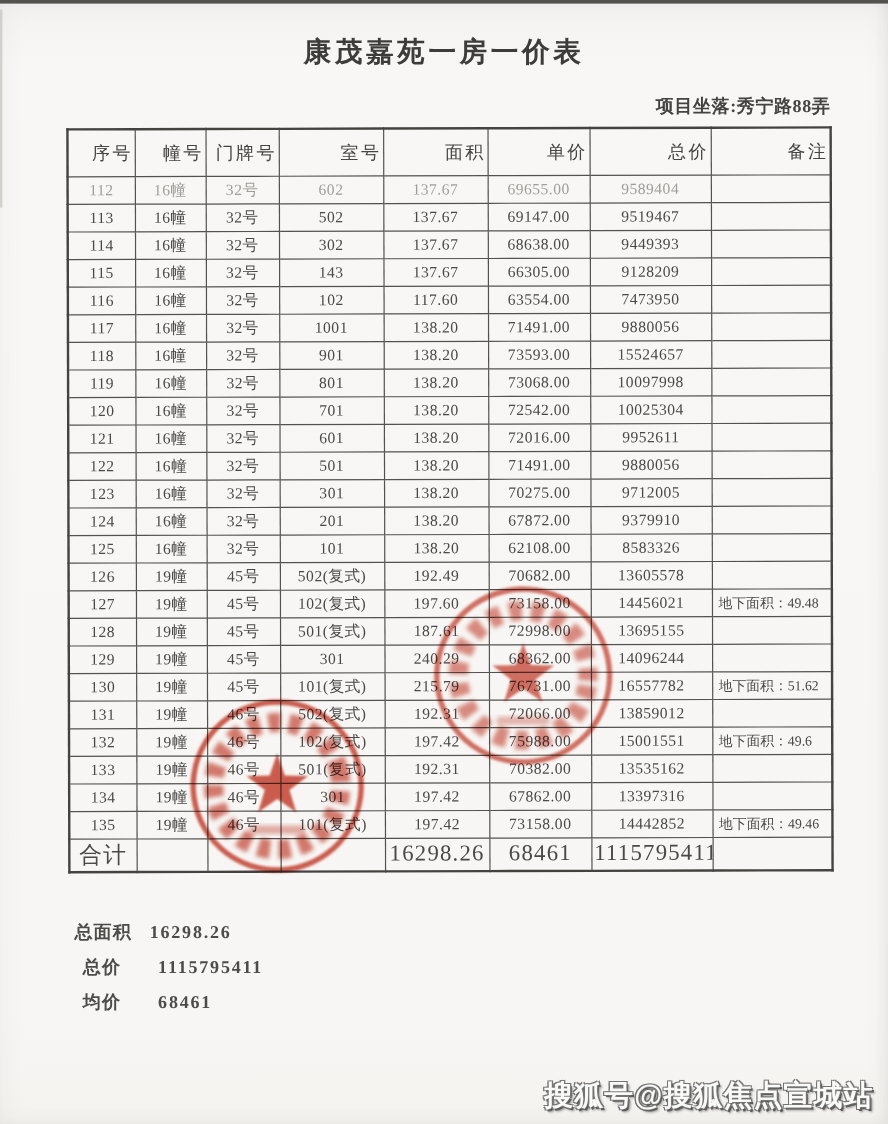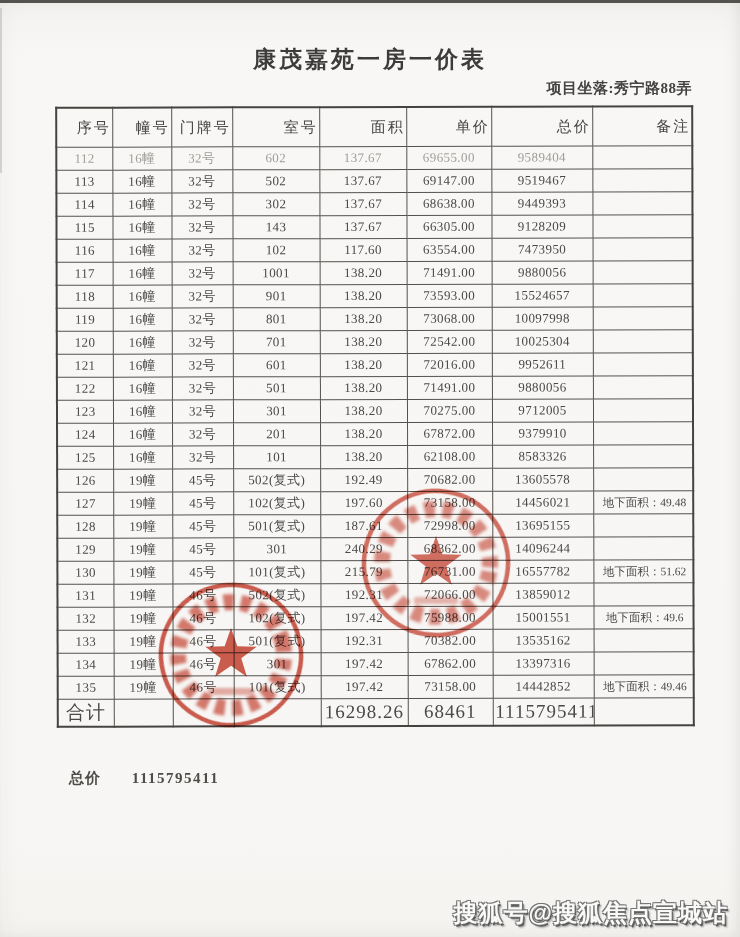--- a/index.html
+++ b/index.html
@@ -10,42 +10,42 @@
   }
   .page{
     position:relative;width:740px;height:937px;overflow:hidden;
     background:linear-gradient(180deg,#f3f2f0 0%,#f8f7f5 6%,#f7f6f4 90%,#f4f3f0 100%);
     box-shadow:inset 0 0 24px rgba(60,55,50,.05), inset -4px 0 8px rgba(60,55,50,.05);
   }
   .scan-top-strip{position:absolute;top:0;left:0;width:740px;height:3px;background:#3f3d3a;opacity:.88;}
   .scan-left-edge{position:absolute;top:8px;left:0;width:2px;height:165px;background:#b9b6b0;opacity:.55;}
 
   .title{
-    position:absolute;top:44px;left:0;width:100%;text-align:center;
+    position:absolute;top:28px;left:0;width:100%;text-align:center;
     font-size:23px;font-weight:bold;letter-spacing:3px;color:#3e3c3a;
   }
   .location{
     position:absolute;top:79px;right:48px;
     font-size:15px;font-weight:bold;color:#454341;letter-spacing:.5px;text-align:right;
   }
 
   table.price{
     position:absolute;left:56px;top:106px;width:636px;
     border-collapse:collapse;table-layout:fixed;
     transform:rotate(-0.15deg);
   }
   table.price th,table.price td{
     border:1px solid #54524f;
     color:#4b4947;text-align:center;vertical-align:middle;
     font-size:13px;letter-spacing:.4px;overflow:hidden;white-space:nowrap;
   }
   table.price{border:2px solid #454340;}
   table.price th{height:36px;font-size:15px;font-weight:normal;letter-spacing:2px;color:#474543;text-align:right;}
   table.price td{height:22px;padding:0 2px;}
-  table.price td.note{text-align:center;font-size:11.5px;padding-left:5px;letter-spacing:0;}
+  table.price td.note{text-align:left;font-size:11.5px;padding-left:5px;letter-spacing:0;}
   tr.faded td{color:#a09d99;}
   tr.total td{height:23px;font-size:19px;letter-spacing:1px;}
 
   .summary{position:absolute;left:62px;top:764px;color:#4e4c49;}
   .sum-line{height:29px;line-height:29px;font-size:15px;font-weight:600;letter-spacing:1px;}
   .sum-line.indent{padding-left:7px;}
   .sum-label{display:inline-block;min-width:52px;}
   .sum-value{margin-left:6px;letter-spacing:1.5px;}
 
   .stamp{position:absolute;mix-blend-mode:multiply;pointer-events:none;}
@@ -368,20 +368,28 @@
   <svg class="stamp left" width="172" height="172" viewBox="0 0 172 172">
     <g transform="rotate(-14 86 86)">
       <circle cx="86" cy="86" r="70" fill="none" stroke="#c8402f" stroke-width="4.5" filter="url(#blurB)"></circle>
       <circle cx="86" cy="86" r="53" fill="none" stroke="#c8402f" stroke-width="16" stroke-dasharray="10 7" opacity=".82" filter="url(#blurA)"></circle>
     </g>
     <path transform="translate(86,86)" fill="#c8402f" filter="url(#blurB)" d="M0,-27 L6.35,-8.74 L25.68,-8.34 L10.27,3.34 L15.87,21.84 L0,10.8 L-15.87,21.84 L-10.27,3.34 L-25.68,-8.34 L-6.35,-8.74 Z"></path>
     <rect x="63" y="119" width="46" height="7" rx="2" fill="#c8402f" opacity=".5" filter="url(#blurA)"></rect>
   </svg>
 
   <div class="summary">
+    <div class="sum-line">
+      <span class="sum-label">总面积</span>
+      <span class="sum-value">16298.26</span>
+    </div>
     <div class="sum-line indent">
       <span class="sum-label">总价</span>
       <span class="sum-value">1115795411</span>
     </div>
+    <div class="sum-line indent">
+      <span class="sum-label">均价</span>
+      <span class="sum-value">68461</span>
+    </div>
   </div>
 
   <div class="watermark">搜狐号@搜狐焦点宣城站</div>
 </div>
 
 </body></html>

